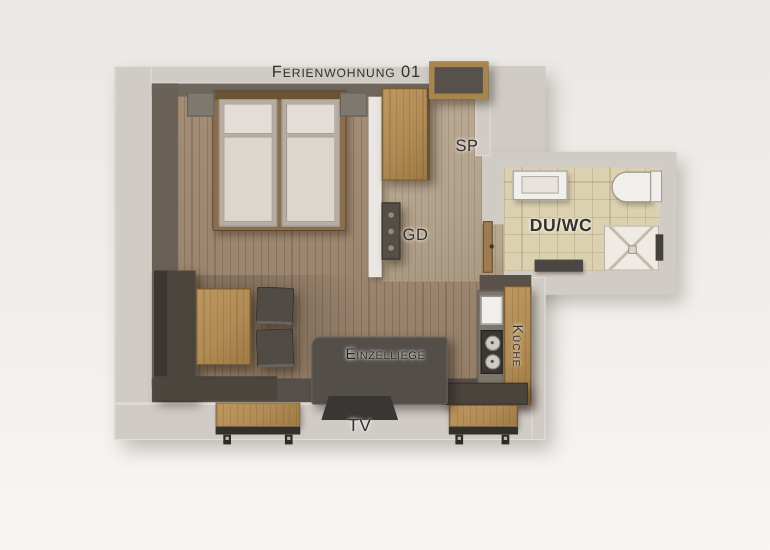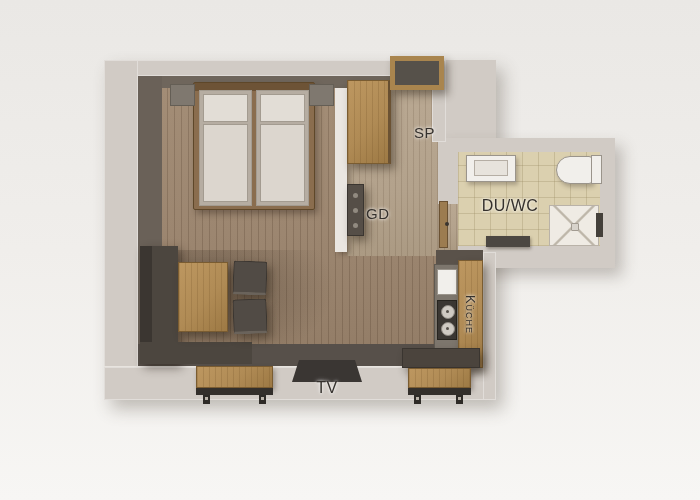--- a/index.html
+++ b/index.html
@@ -154,25 +154,29 @@
     <div class="knob" style="left:5px;top:23px;"></div>
     <div class="knob" style="left:5px;top:38px;"></div>
   </div>
 
   <div class="abs" style="left:140px;top:246px;width:38px;height:118px;background:linear-gradient(90deg,#3b3631 0 12px,#4c463f 12px);box-shadow:4px 4px 9px rgba(30,22,15,0.45);"></div>
   <div class="abs" style="left:140px;top:342px;width:112px;height:22px;background:#4c463f;"></div>
   <div class="abs oak shadowed" style="left:178px;top:262px;width:50px;height:70px;"></div>
   <div class="abs dark-furn shadowed" style="left:233px;top:261px;width:34px;height:34px;border-radius:3px;transform:rotate(2deg);border-bottom:3px solid #6a635b;"></div>
   <div class="abs dark-furn shadowed" style="left:233px;top:299px;width:34px;height:35px;border-radius:3px;transform:rotate(-2deg);border-bottom:3px solid #6a635b;"></div>
 
+  <div class="abs" style="left:283px;top:306px;width:124px;height:62px;background:#544e48;border:1px solid #6b645c;border-radius:8px 3px 3px 3px;box-shadow:5px 4px 9px rgba(30,25,20,0.45);">
+    <span class="label glow-dark" style="position:absolute;left:30px;top:7px;font-size:14px;">Einzelliege</span>
+  </div>
   <div class="abs tv-shape" style="left:292px;top:360px;width:70px;height:22px;"></div>
 
   <div class="abs oak" style="left:196px;top:366px;width:77px;height:22px;box-shadow:2px 3px 5px rgba(40,30,20,0.35);"></div>
   <div class="abs" style="left:196px;top:388px;width:77px;height:7px;background:#332f2b;"></div>
   <div class="abs foot" style="left:203px;top:395px;width:7px;height:9px;"></div>
   <div class="abs foot" style="left:259px;top:395px;width:7px;height:9px;"></div>
 
+  <div class="abs label plain center" style="left:240px;top:58px;width:150px;font-size:15px;letter-spacing:0.8px;">Ferienwohnung 01</div>
   <div class="abs label" style="left:414px;top:125px;font-size:15px;">SP</div>
   <div class="abs label" style="left:366px;top:206px;font-size:15px;">GD</div>
-  <div class="abs label center" style="left:468px;top:198px;width:84px;font-size:16px;">DU/WC</div>
+  <div class="abs label center" style="left:468px;top:198px;width:84px;font-size:16px;font-weight:bold;">DU/WC</div>
   <div class="abs label center" style="left:306px;top:380px;width:42px;font-size:16px;">TV</div>
 
 </div>
 
 </body></html>

